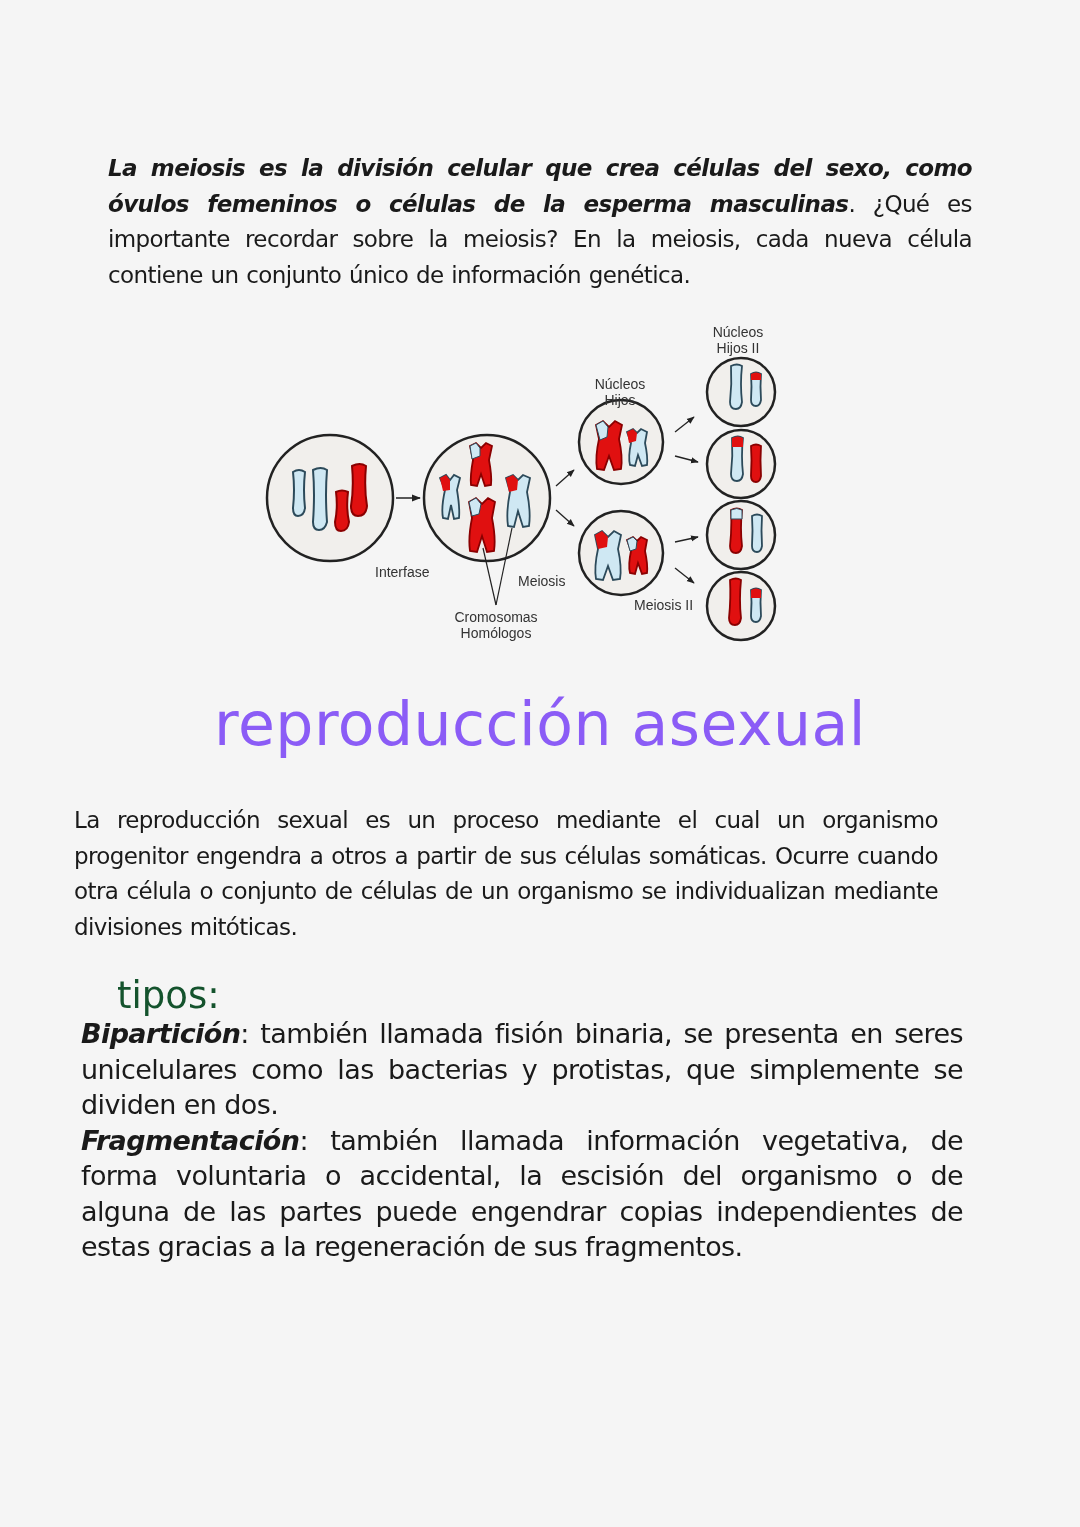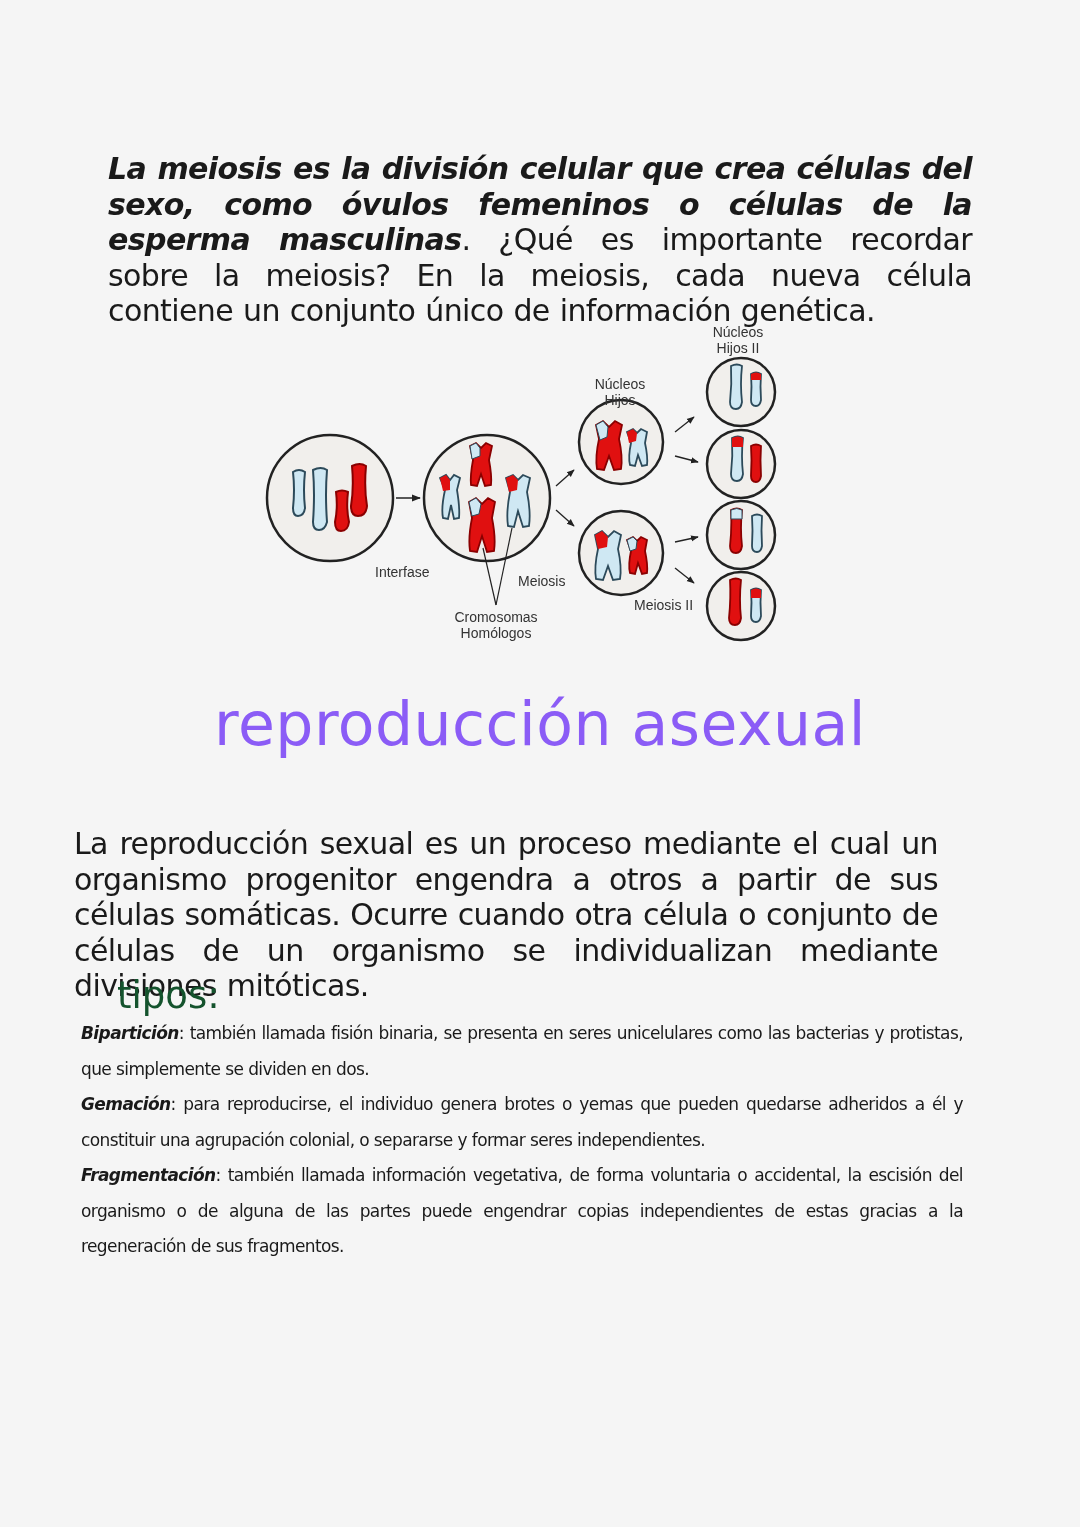--- a/index.html
+++ b/index.html
@@ -8,34 +8,34 @@
       height: 1527px;
       background: #f5f5f5;
       color: #1a1a1a;
       position: relative;
       overflow: hidden;
       font-family: "Liberation Sans", sans-serif;
     }
     .p {
       position: absolute;
       font-family: "DejaVu Sans", sans-serif;
-      font-size: 30px;
+      font-size: 23px;
       line-height: 35.5px;
       text-align: justify;
       letter-spacing: -0.6px;
       word-spacing: 1px;
       margin: 0;
     }
     .intro {
       left: 108px; top: 151px; width: 864px;
       text-align-last: left;
     }
     .bi { font-weight: bold; font-style: italic; }
     .asex {
-      left: 74px; top: 826px; width: 864px;
+      left: 74px; top: 803px; width: 864px;
     }
     .asex span.line-last { display: block; text-align-last: left; }
     .title {
       position: absolute;
       left: 0; width: 1080px; top: 688px;
       text-align: center;
       font-family: "DejaVu Sans", sans-serif;
       font-size: 60px;
       line-height: 72px;
       color: #8b5cf6;
@@ -52,21 +52,21 @@
       margin: 0;
       font-weight: normal;
       color: #14532d;
     }
     .types {
       position: absolute;
       left: 81px; top: 1016px; width: 882px;
     }
     .type-item {
       font-family: "DejaVu Sans", sans-serif;
-      font-size: 17px;
+      font-size: 27px;
       line-height: 35.5px;
       text-align: justify;
       text-align-last: left;
       letter-spacing: -0.6px;
       margin: 0;
     }
     .diagram {
       position: absolute;
       left: 0; top: 0; width: 1080px; height: 1527px;
       pointer-events: none;
@@ -180,15 +180,14 @@
 <h1 class="title">reproducción asexual</h1>
 
 <div class="p asex">
   <span class="line-last">La reproducción sexual es un proceso mediante el cual un organismo progenitor engendra a otros a partir de sus células somáticas. Ocurre cuando otra célula o conjunto de células de un organismo se individualizan mediante divisiones mitóticas.</span>
 </div>
 
 <h2 class="tipos-h">tipos:</h2>
 
 <div class="types">
   <p class="type-item"><span class="bi">Bipartición</span><span>: también llamada fisión binaria, se presenta en seres unicelulares como las bacterias y protistas, que simplemente se dividen en dos.</span></p>
-  <p class="type-item"><span class="bi">Gemación</span><span>: para reproducirse, el individuo genera brotes o yemas que pueden quedarse adheridos a él y constituir una agrupación colonial, o separarse y formar seres independientes.</span></p>
   <p class="type-item"><span class="bi">Fragmentación</span><span>: también llamada información vegetativa, de forma voluntaria o accidental, la escisión del organismo o de alguna de las partes puede engendrar copias independientes de estas gracias a la regeneración de sus fragmentos.</span></p>
 </div>
 
 </body></html>

